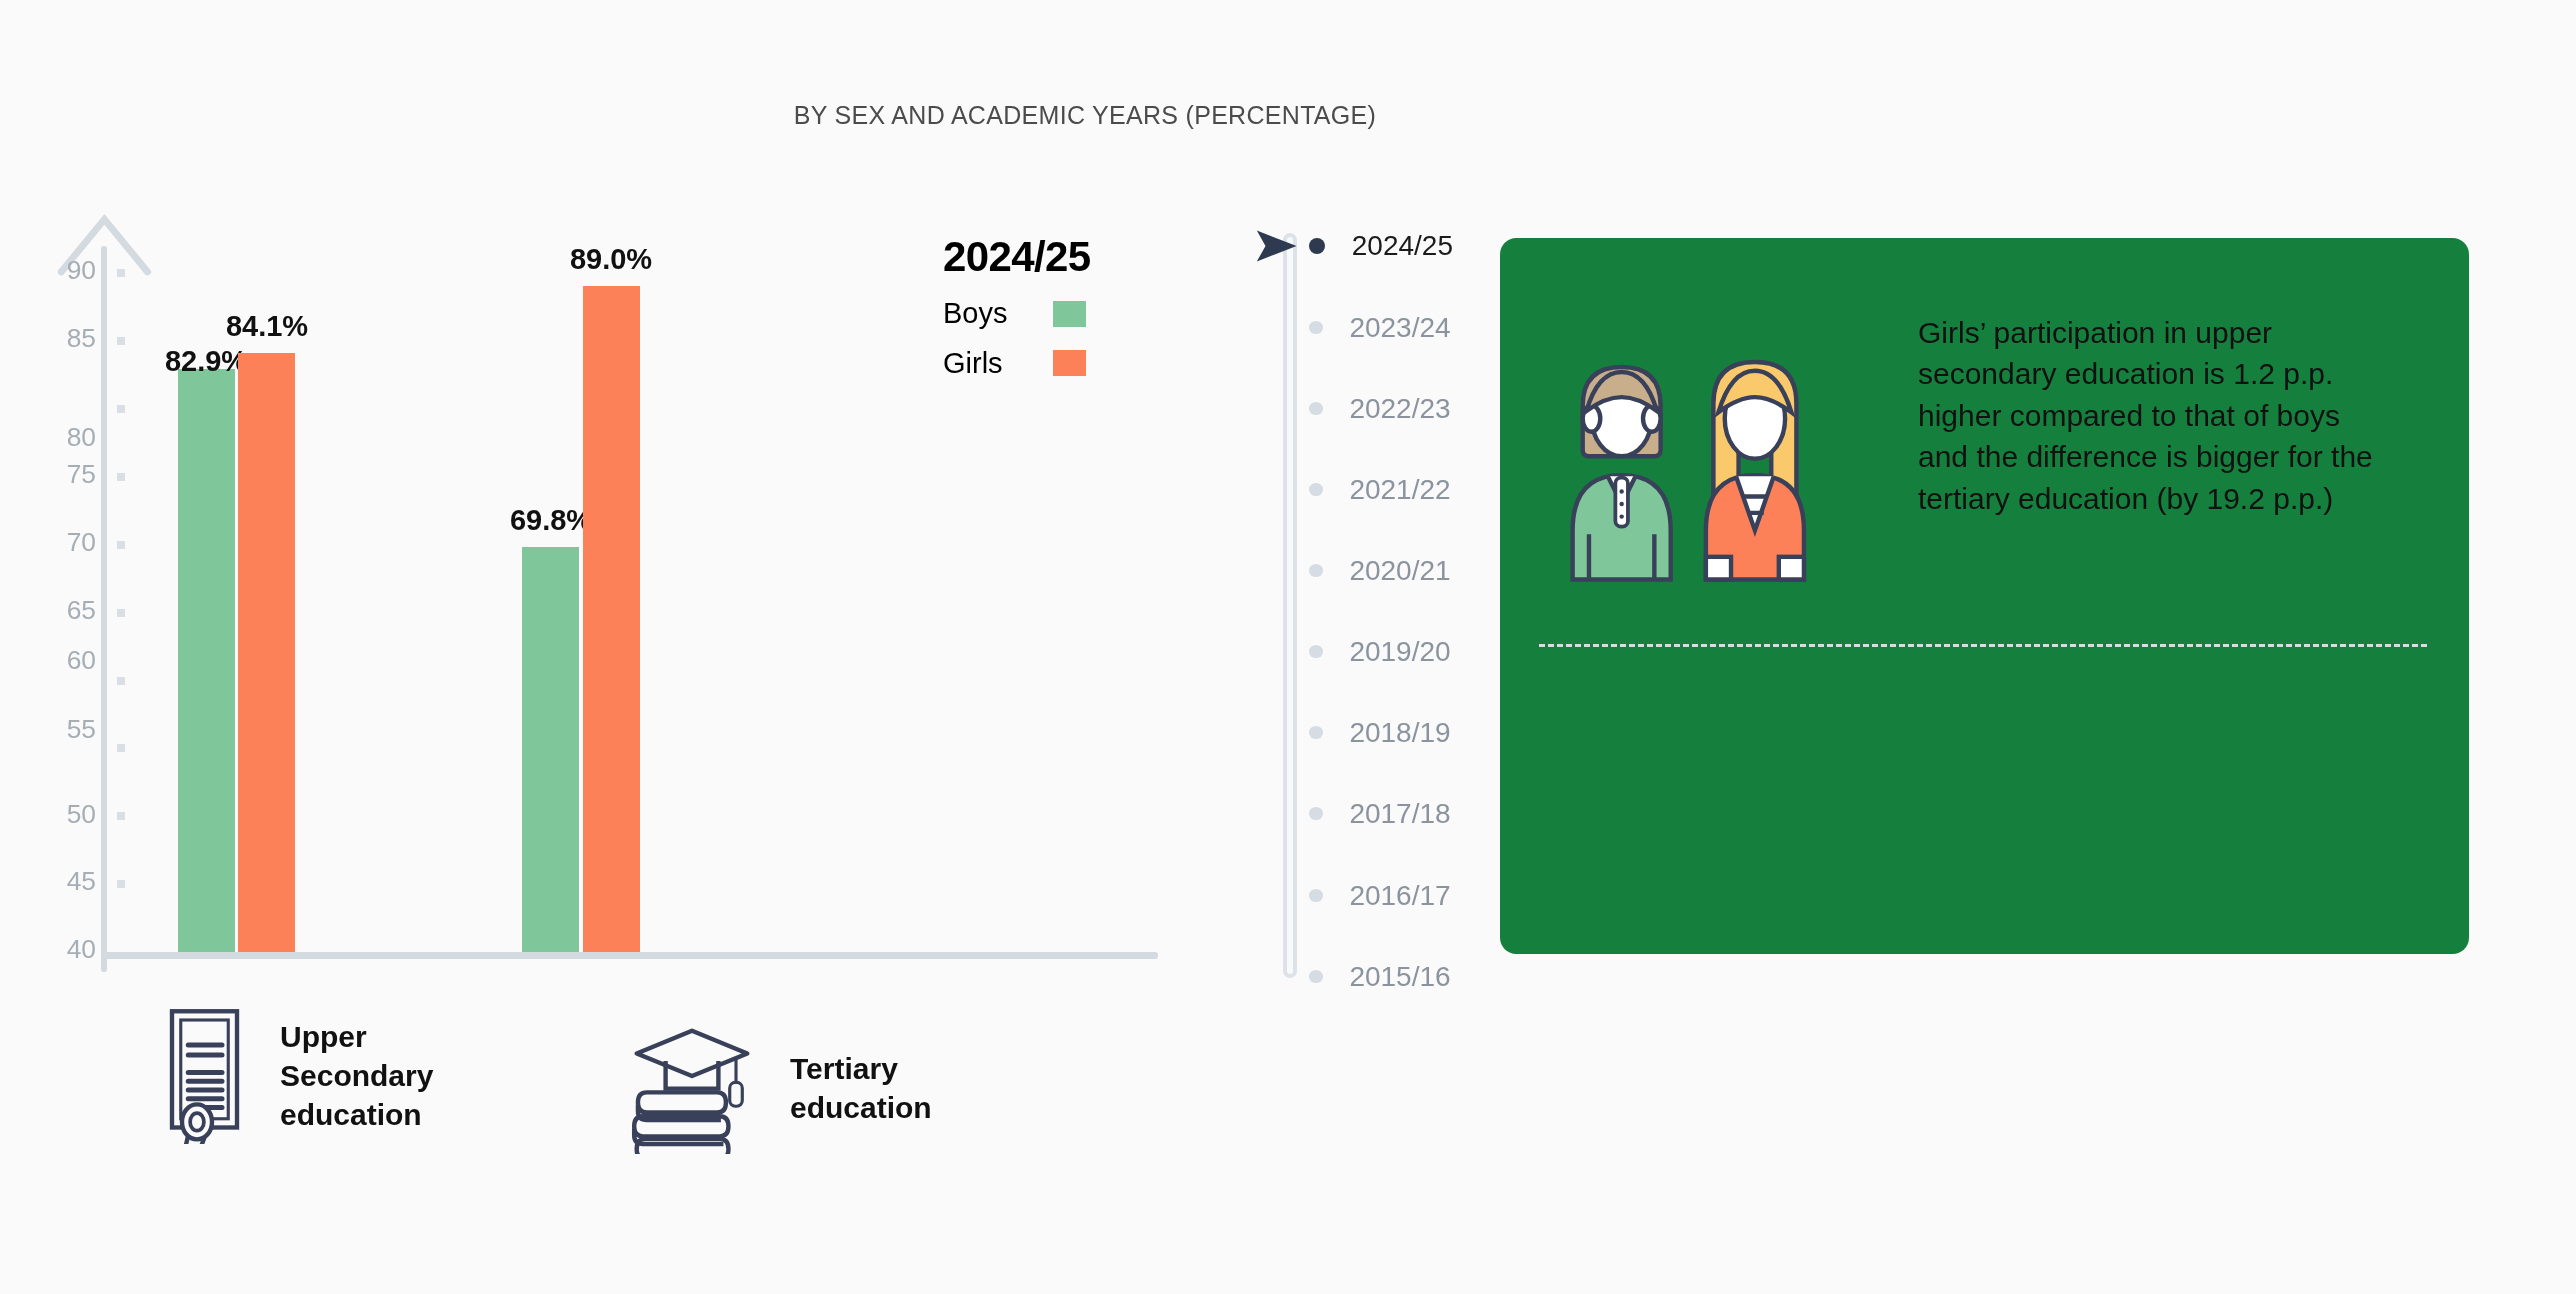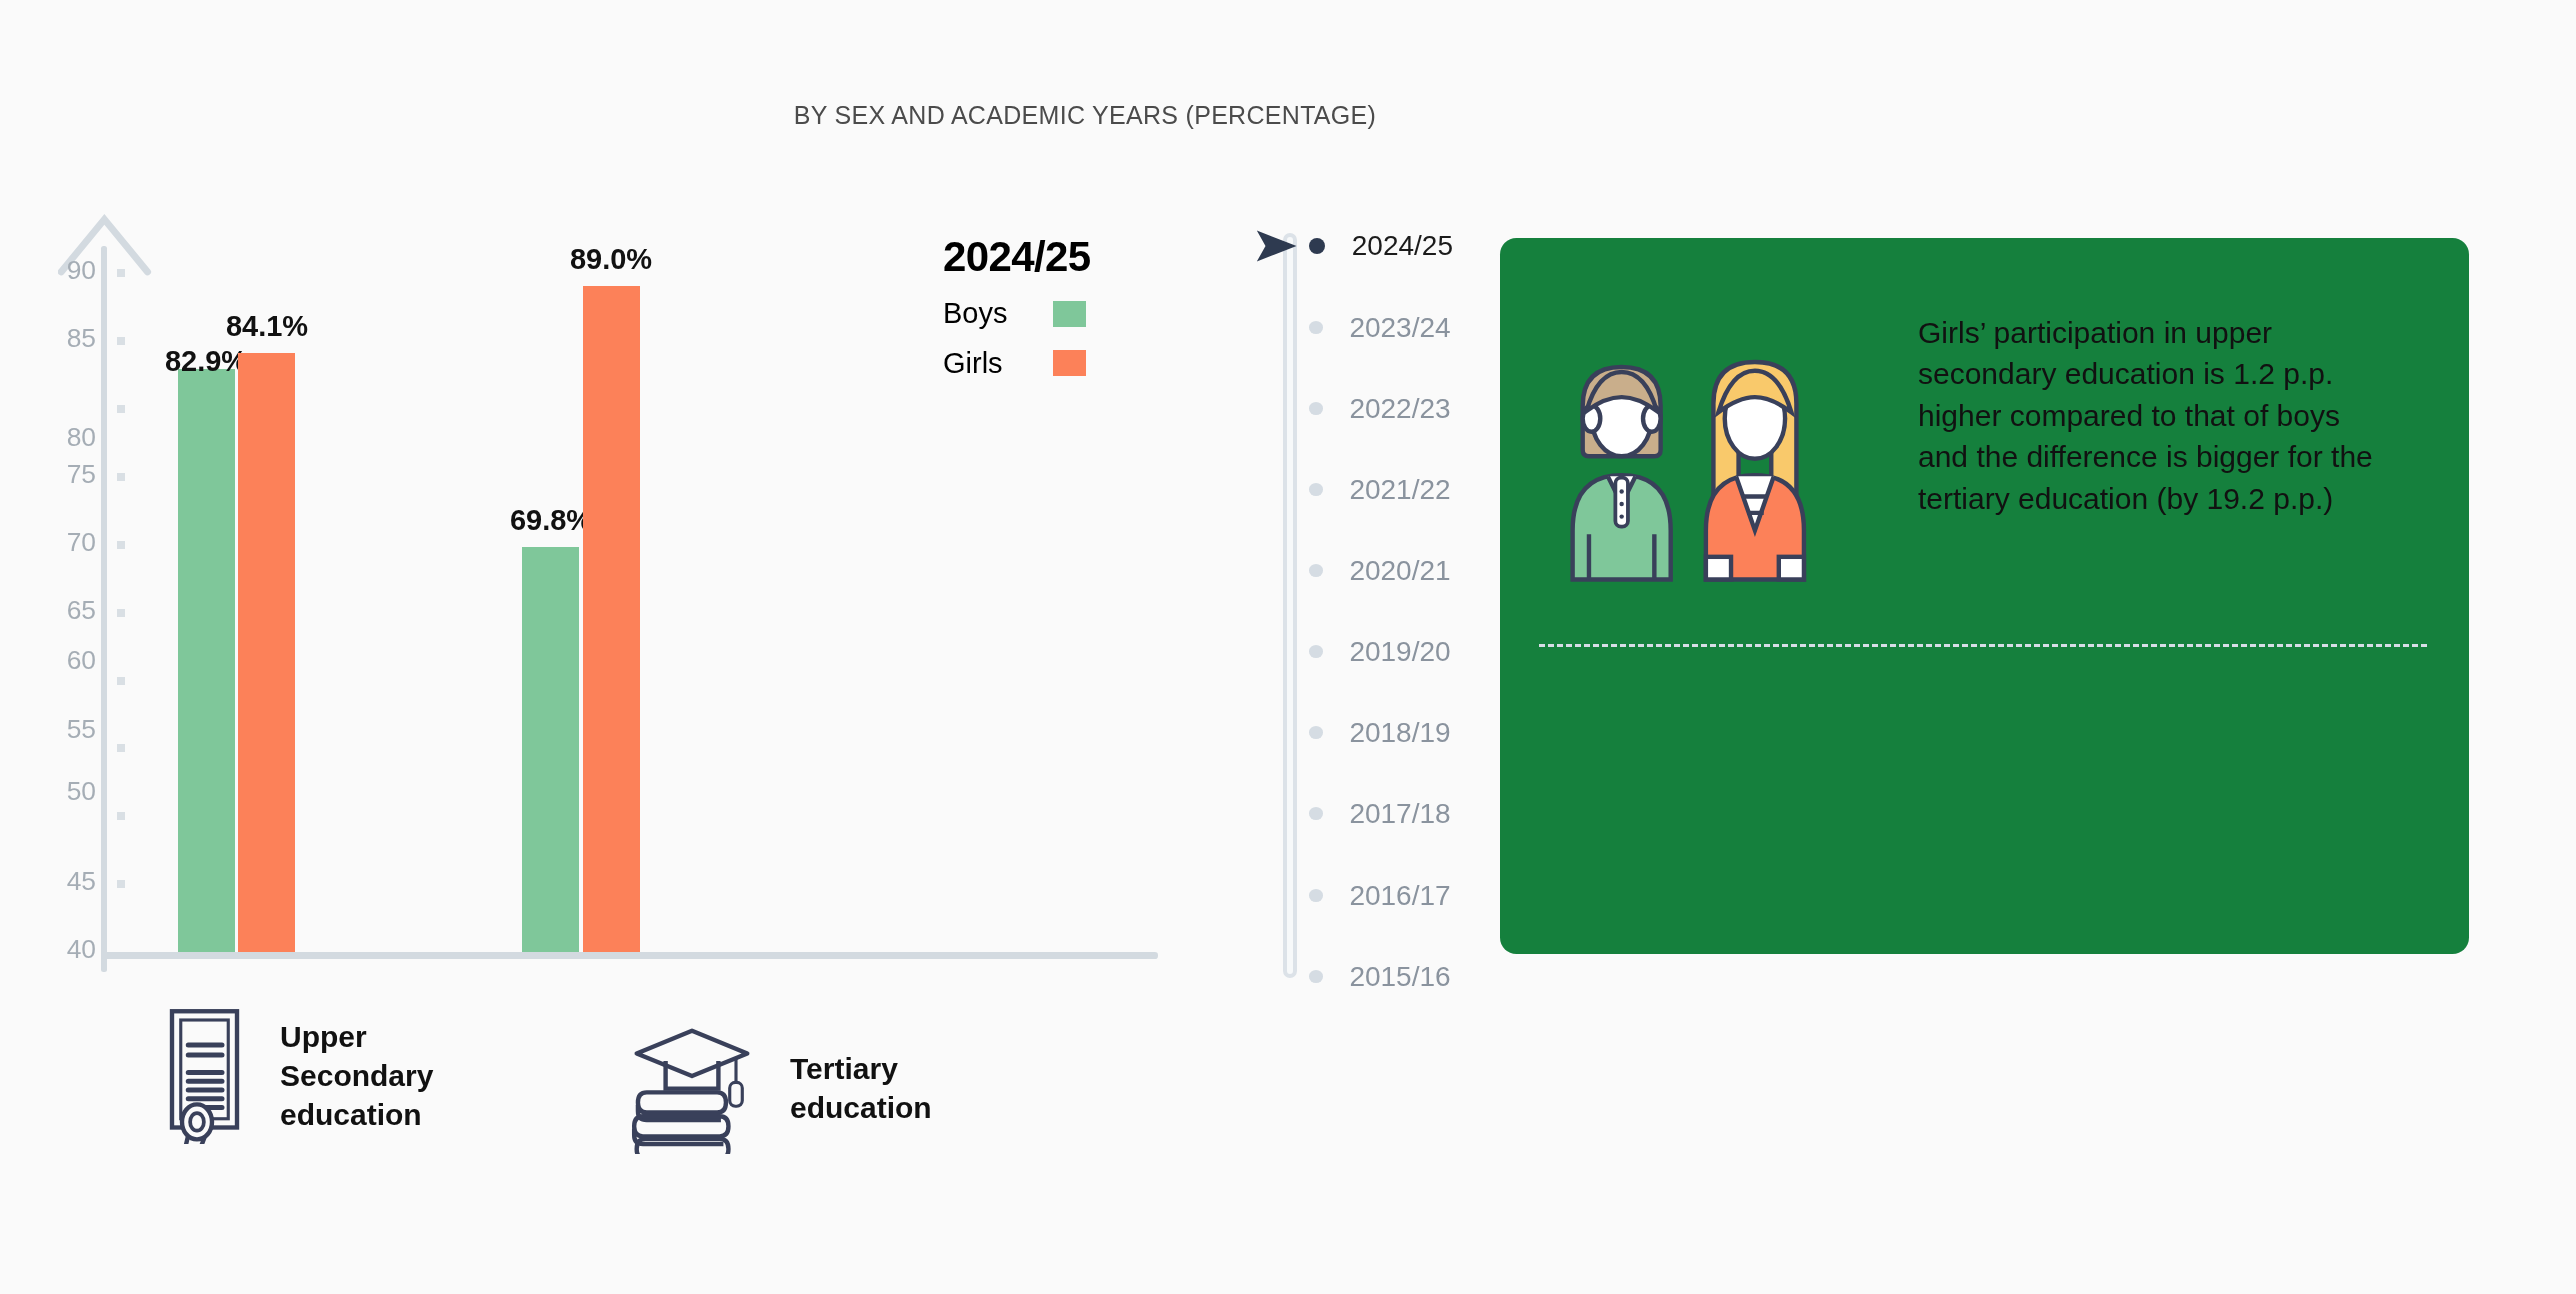--- a/index.html
+++ b/index.html
@@ -115,21 +115,21 @@
     <svg class="y-arrow" viewBox="0 0 150 110">
       <path d="M5 102 L74 18 L143 102" fill="none" stroke="#D3DAE0" stroke-width="11" stroke-linecap="round"></path>
     </svg>
     <div class="y-axis-line"></div>
     <div class="x-axis-line"></div>
 
     <div id="yticks">
         <div class="ytick" style="top: 726px;">40</div>
         <div class="ytick" style="top: 658px;">45</div>
         <div class="ytick-mark" style="top: 672px;"></div>
-        <div class="ytick" style="top: 568px; padding-left: 35px;">50</div>
+        <div class="ytick" style="top: 591px; padding-left: 35px;">50</div>
         <div class="ytick-mark" style="top: 604px;"></div>
         <div class="ytick" style="top: 506px;">55</div>
         <div class="ytick-mark" style="top: 536px;"></div>
         <div class="ytick" style="top: 437px;">60</div>
         <div class="ytick-mark" style="top: 469px;"></div>
         <div class="ytick" style="top: 387px;">65</div>
         <div class="ytick-mark" style="top: 401px;"></div>
         <div class="ytick" style="top: 319px;">70</div>
         <div class="ytick-mark" style="top: 333px;"></div>
         <div class="ytick" style="top: 251px;">75</div>

